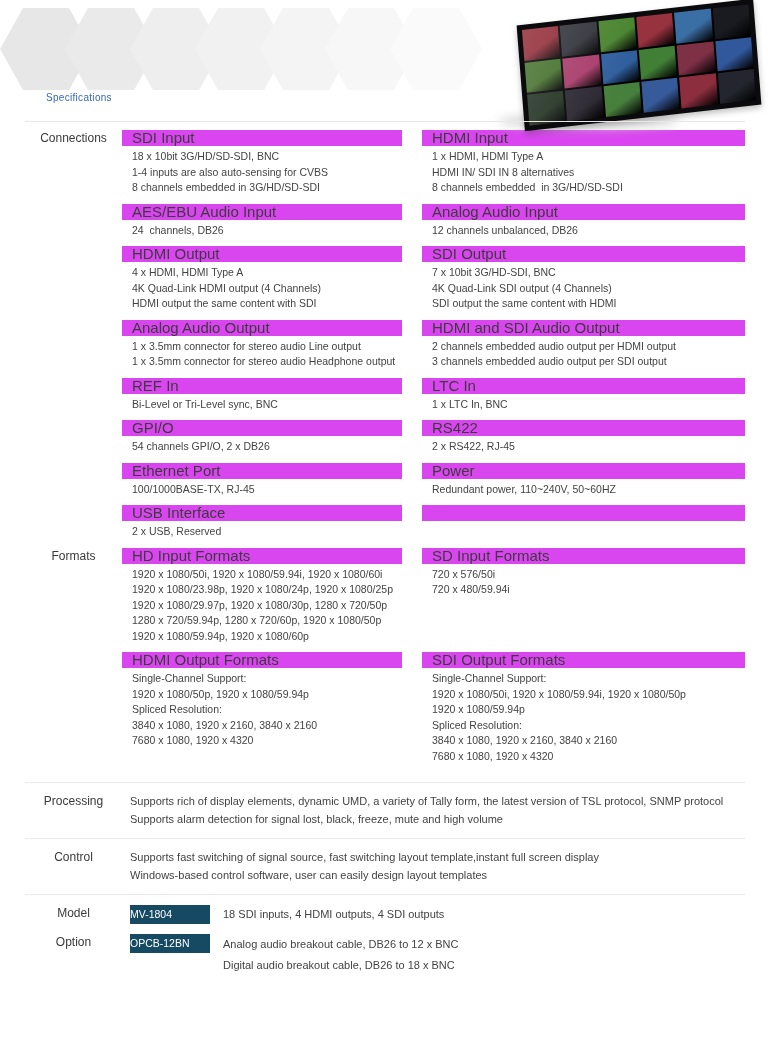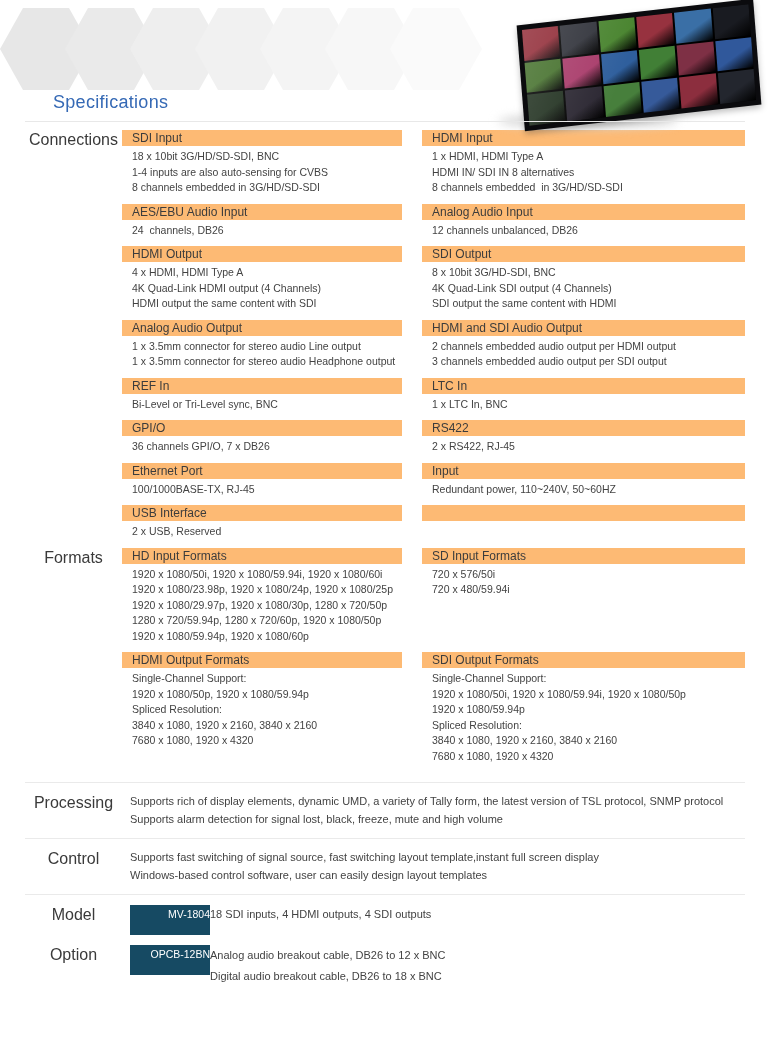--- a/index.html
+++ b/index.html
@@ -18,49 +18,49 @@
   .monitor{position:absolute;left:520px;top:12px;width:238px;height:106px;
        background:#0b0b0e;padding:5px;box-sizing:border-box;
        transform:rotate(-6.5deg) skewX(-2deg);
        box-shadow:0 3px 6px rgba(0,0,0,.25);}
   .screen{width:100%;height:100%;display:grid;
        grid-template-columns:repeat(6,1fr);grid-template-rows:repeat(3,1fr);
        gap:2px;background:#000;position:relative;}
   .screen::after{content:"";position:absolute;inset:0;
        background:linear-gradient(115deg,rgba(255,255,255,.18) 0%,rgba(255,255,255,0) 45%);}
   .tile{width:100%;height:100%;}
-  .page-title{position:absolute;left:53px;top:92px;margin:0;
-       font-size:18px;font-weight:normal;color:#3569b5;letter-spacing:.3px;}
+  .page-title{position:absolute;left:46px;top:92px;margin:0;
+       font-size:10px;font-weight:normal;color:#3569b5;letter-spacing:.3px;}
   .title-rule{position:absolute;left:25px;right:23px;top:121px;height:0;
        border-top:1px solid #e8e8e8;}
   
   .section{display:flex;margin:0 23px 0 25px;}
   .sec-label{width:97px;flex:0 0 97px;text-align:center;
-       font-size:16px;color:#3a3a3a;padding-top:1px;}
+       font-size:12px;color:#3a3a3a;padding-top:1px;}
   .sec-body{flex:1;min-width:0;}
   .spec-row{display:flex;gap:20px;margin-bottom:8px;}
   .spec-cell{display:flex;flex-direction:column;}
   .spec-cell.left{width:280px;flex:0 0 280px;}
   .spec-cell.right{flex:1;min-width:0;}
-  .spec-header{height:16px;line-height:16px;background:#fdba74;
-       padding-left:10px;font-size:12px;color:#3c3c3c;margin-bottom:3px;
+  .spec-header{height:16px;line-height:16px;background:#d946ef;
+       padding-left:10px;font-size:15px;color:#3c3c3c;margin-bottom:3px;
        white-space:pre;overflow:visible;}
   .spec-line{font-size:10.5px;line-height:15.5px;padding-left:10px;
        color:#434343;white-space:pre;overflow:visible;}
   
   .divider{border-top:1px solid #eaeaea;margin:10px 23px 10px 25px;}
   .text-section{display:flex;margin:2px 23px 2px 25px;}
   .sec-text{flex:1;padding-left:8px;}
   .text-line{font-size:11px;line-height:17.5px;color:#434343;white-space:pre;}
   
   .badge-section{display:flex;margin:10px 23px 6px 25px;align-items:flex-start;}
   .badge-row{flex:1;display:flex;align-items:flex-start;padding-left:8px;}
-  .badge{width:80px;height:30px;line-height:19px;text-align:right;
+  .badge{width:80px;height:19px;line-height:19px;text-align:left;
        background:#164a63;color:#ffffff;font-size:10.5px;flex:0 0 80px;}
-  .badge-desc{}
+  .badge-desc{padding-left:13px;}
   .badge-desc .text-line{line-height:19px;}
   .badge-desc.multi .text-line{line-height:21px;}
 </style>
 </head>
 <body>
 
 <div class="top-area">
   <div class="hex-row">
       <div class="hex" style="background: rgb(231, 231, 231);"></div>
       <div class="hex" style="background: rgb(234, 234, 234);"></div>
@@ -126,21 +126,21 @@
       </div>
       <div class="spec-row">
         <div class="spec-cell left">
           <div class="spec-header">HDMI Output</div>
           <div class="spec-line">4 x HDMI, HDMI Type A</div>
           <div class="spec-line">4K Quad-Link HDMI output (4 Channels)</div>
           <div class="spec-line">HDMI output the same content with SDI</div>
         </div>
         <div class="spec-cell right">
           <div class="spec-header">SDI Output</div>
-          <div class="spec-line">8 x 10bit 3G/HD-SDI, BNC</div>
+          <div class="spec-line">7 x 10bit 3G/HD-SDI, BNC</div>
           <div class="spec-line">4K Quad-Link SDI output (4 Channels)</div>
           <div class="spec-line">SDI output the same content with HDMI</div>
         </div>
       </div>
       <div class="spec-row">
         <div class="spec-cell left">
           <div class="spec-header">Analog Audio Output</div>
           <div class="spec-line">1 x 3.5mm connector for stereo audio Line output</div>
           <div class="spec-line">1 x 3.5mm connector for stereo audio Headphone output</div>
         </div>
@@ -156,34 +156,34 @@
           <div class="spec-line">Bi-Level or Tri-Level sync, BNC</div>
         </div>
         <div class="spec-cell right">
           <div class="spec-header">LTC In</div>
           <div class="spec-line">1 x LTC In, BNC</div>
         </div>
       </div>
       <div class="spec-row">
         <div class="spec-cell left">
           <div class="spec-header">GPI/O</div>
-          <div class="spec-line">36 channels GPI/O, 7 x DB26</div>
+          <div class="spec-line">54 channels GPI/O, 2 x DB26</div>
         </div>
         <div class="spec-cell right">
           <div class="spec-header">RS422</div>
           <div class="spec-line">2 x RS422, RJ-45</div>
         </div>
       </div>
       <div class="spec-row">
         <div class="spec-cell left">
           <div class="spec-header">Ethernet Port</div>
           <div class="spec-line">100/1000BASE-TX, RJ-45</div>
         </div>
         <div class="spec-cell right">
-          <div class="spec-header">Input</div>
+          <div class="spec-header">Power</div>
           <div class="spec-line">Redundant power, 110~240V, 50~60HZ</div>
         </div>
       </div>
       <div class="spec-row">
         <div class="spec-cell left">
           <div class="spec-header">USB Interface</div>
           <div class="spec-line">2 x USB, Reserved</div>
         </div>
         <div class="spec-cell right">
           <div class="spec-header"></div>

